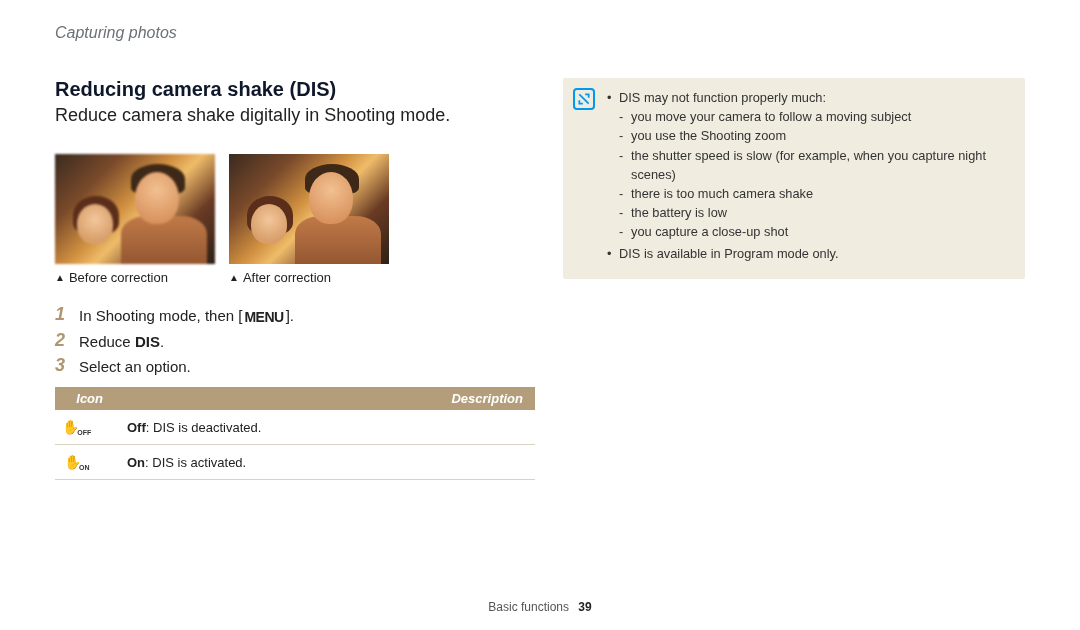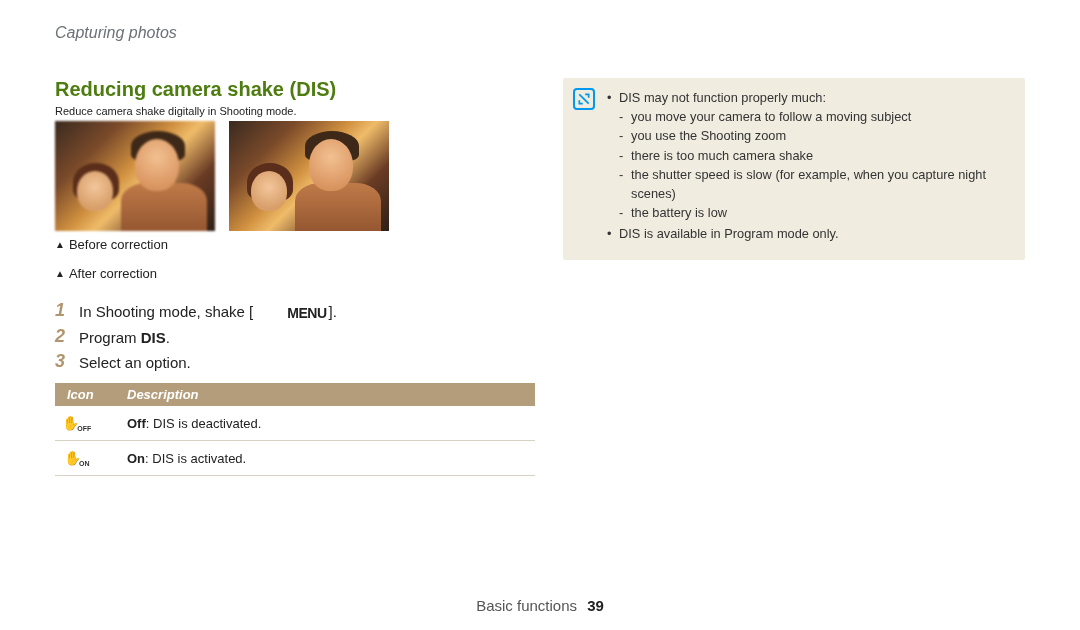--- a/index.html
+++ b/index.html
@@ -18,28 +18,28 @@
     font-size: 16px;
     margin-bottom: 36px;
   }
   .columns {
     display: flex;
     gap: 28px;
   }
   .col-left { width: 480px; }
   .col-right { flex: 1; }
   .section-title {
-    color: #4d7c0f;
+    color: #0f172a;
     font-weight: 700;
     font-size: 20px;
     margin-bottom: 4px;
   }
   .intro {
-    font-size: 11px;
-    margin-bottom: 4px;
+    font-size: 18px;
+    margin-bottom: 28px;
   }
   .photo-row {
     display: flex;
     gap: 14px;
     margin-bottom: 6px;
   }
   .photo-box {
     width: 160px;
   }
   .photo {
@@ -66,21 +66,21 @@
   }
   .hair2 {
     position:absolute; left:76px; top:10px; width:54px; height:30px;
     background:#3e2817; border-radius:50% 50% 20% 20%;
   }
   .body2 {
     position:absolute; left:66px; top:62px; width:86px; height:60px;
     background:linear-gradient(#c07a48,#8a4e2c);
     border-radius:30% 30% 0 0;
   }
-  .caption-row { display: flex; gap: 14px; margin-bottom: 18px; flex-direction: column; }
+  .caption-row { display: flex; gap: 14px; margin-bottom: 18px; }
   .caption {
     width: 160px;
     font-size: 13px;
   }
   .caption::before {
     content: "▲";
     font-size: 10px;
     margin-right: 4px;
     vertical-align: 1px;
   }
@@ -101,35 +101,34 @@
     font-size: 18px;
   }
   .menu-chip {
     display: inline-block;
     padding: 0 2px;
     font-weight: 900;
     letter-spacing: -0.5px;
     font-family: Arial, sans-serif;
     font-size: 14px;
     vertical-align: -1px;
-    margin-left: 32px;
   }
   
   .opt-table {
     margin-top: 8px;
     width: 100%;
     border-collapse: collapse;
     font-size: 13px;
   }
   .opt-table th {
     background: #b39d7a;
     color: #fff;
     font-style: italic;
     font-weight: 600;
-    text-align: left;
+    text-align: right;
     padding: 4px 12px;
   }
   .opt-table th:first-child { width: 60px; }
   .opt-table td {
     padding: 8px 12px;
     border-bottom: 1px solid #d8d2c4;
   }
   .opt-table tr:last-child td { border-bottom: 1px solid #d8d2c4; }
   .hand-icon {
     display: inline-flex;
@@ -180,21 +179,21 @@
   }
   .note-box ul ul li::before {
     content: "-";
     position: absolute; left: 0; top: 0;
   }
   .footer {
     position: absolute;
     bottom: 16px;
     left: 0; right: 0;
     text-align: center;
-    font-size: 15px;
+    font-size: 12px;
     color: #555;
   }
   .footer .pn { font-weight: 700; color: #222; margin-left: 6px; }
 </style>
 </head>
 <body>
 
 <div class="breadcrumb">Capturing photos</div>
 
 <div class="columns">
@@ -223,24 +222,24 @@
         </div>
       </div>
     </div>
     <div class="caption-row">
       <div class="caption">Before correction</div>
       <div class="caption">After correction</div>
     </div>
 
     <ol class="steps">
       <li>
-        <span>In Shooting mode, shake [</span><span class="menu-chip">MENU</span><span>].</span>
+        <span>In Shooting mode, then [</span><span class="menu-chip">MENU</span><span>].</span>
       </li>
       <li>
-        <span>Program </span><b>DIS</b><span>.</span>
+        <span>Reduce </span><b>DIS</b><span>.</span>
       </li>
       <li>Select an option.</li>
     </ol>
 
     <table class="opt-table">
       <thead>
         <tr>
           <th>Icon</th>
           <th>Description</th>
         </tr>
@@ -274,23 +273,24 @@
           <path d="M14 4 L20 4 L20 10"></path>
           <path d="M10 20 L4 20 L4 14"></path>
         </svg>
       </div>
       <ul>
         <li>
           <span>DIS may not function properly much:</span>
           <ul>
             <li>you move your camera to follow a moving subject</li>
             <li>you use the Shooting zoom</li>
+            <li>the shutter speed is slow (for example, when you capture night scenes)</li>
             <li>there is too much camera shake</li>
-            <li>the shutter speed is slow (for example, when you capture night scenes)</li>
             <li>the battery is low</li>
+            <li>you capture a close-up shot</li>
           </ul>
         </li>
         <li>DIS is available in Program mode only.</li>
       </ul>
     </div>
   </div>
 </div>
 
 <div class="footer">
   <span>Basic functions</span>

